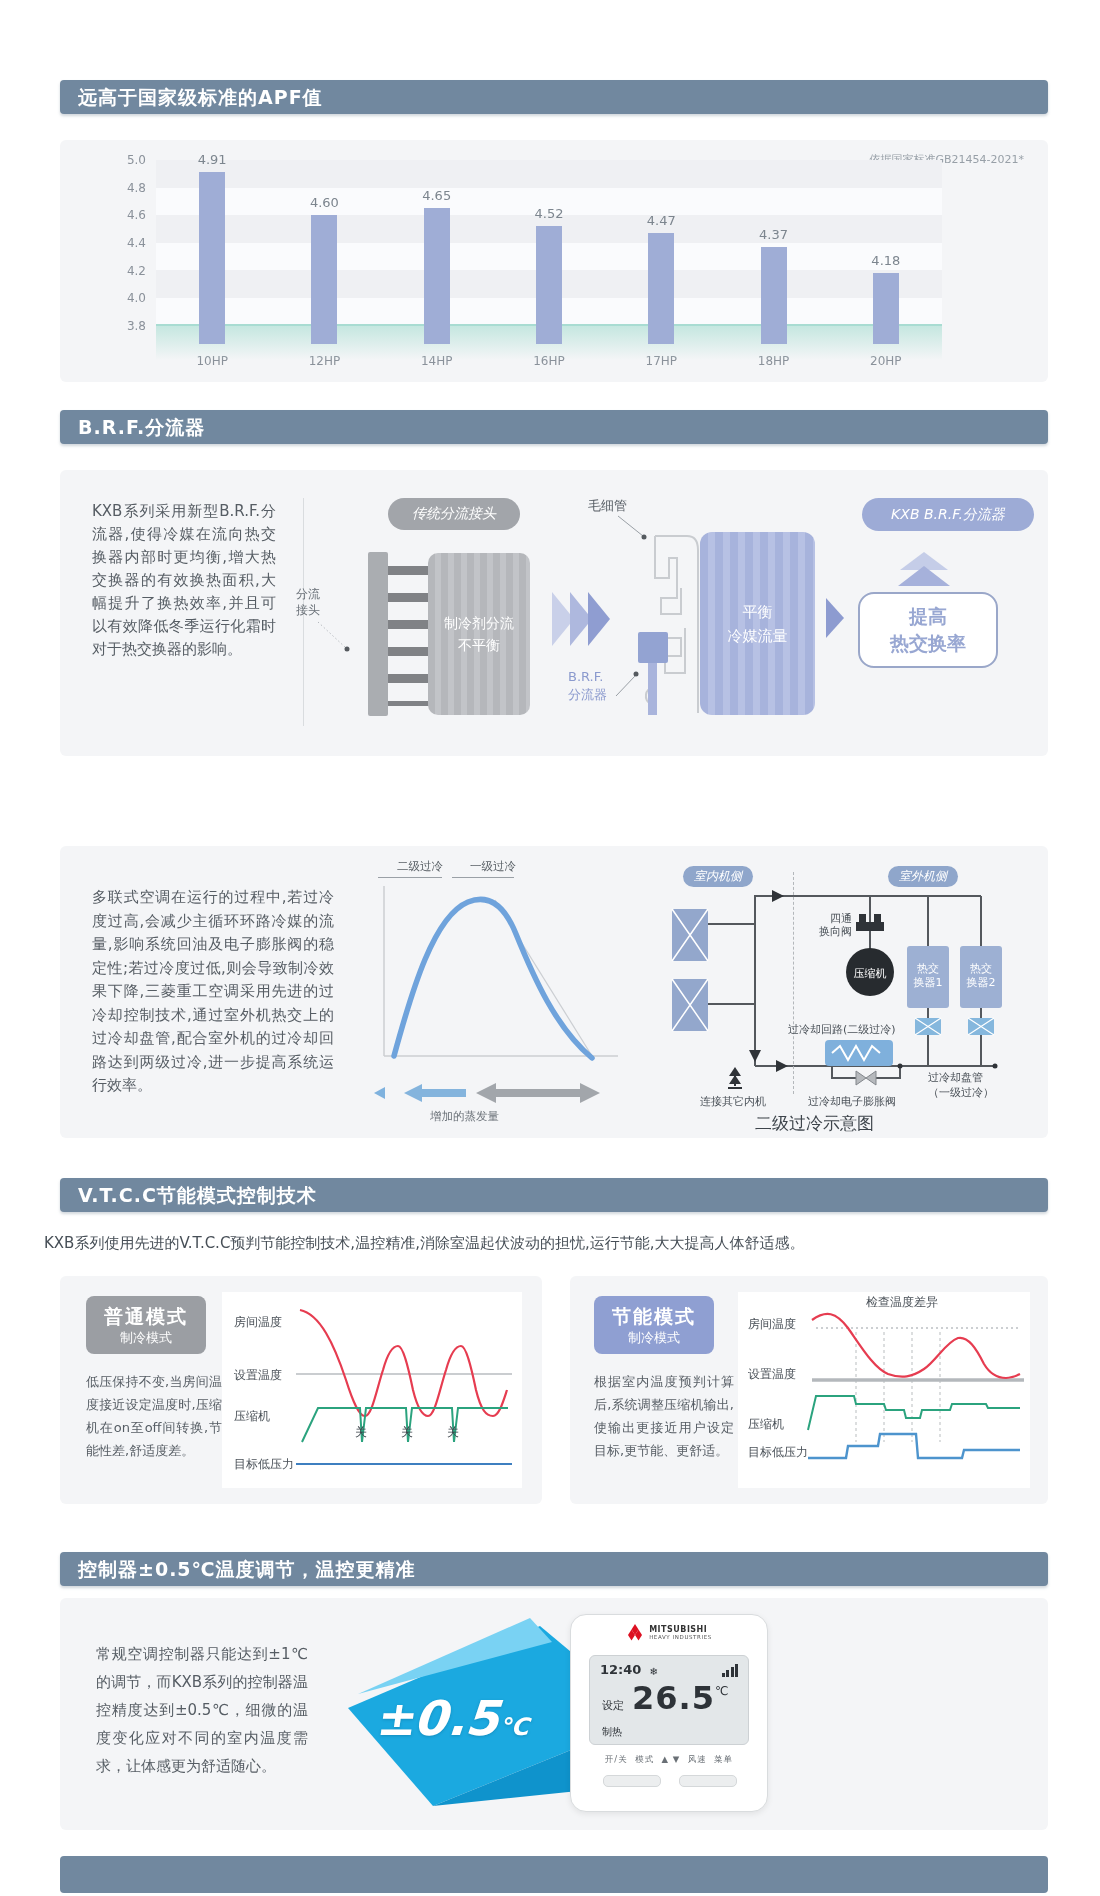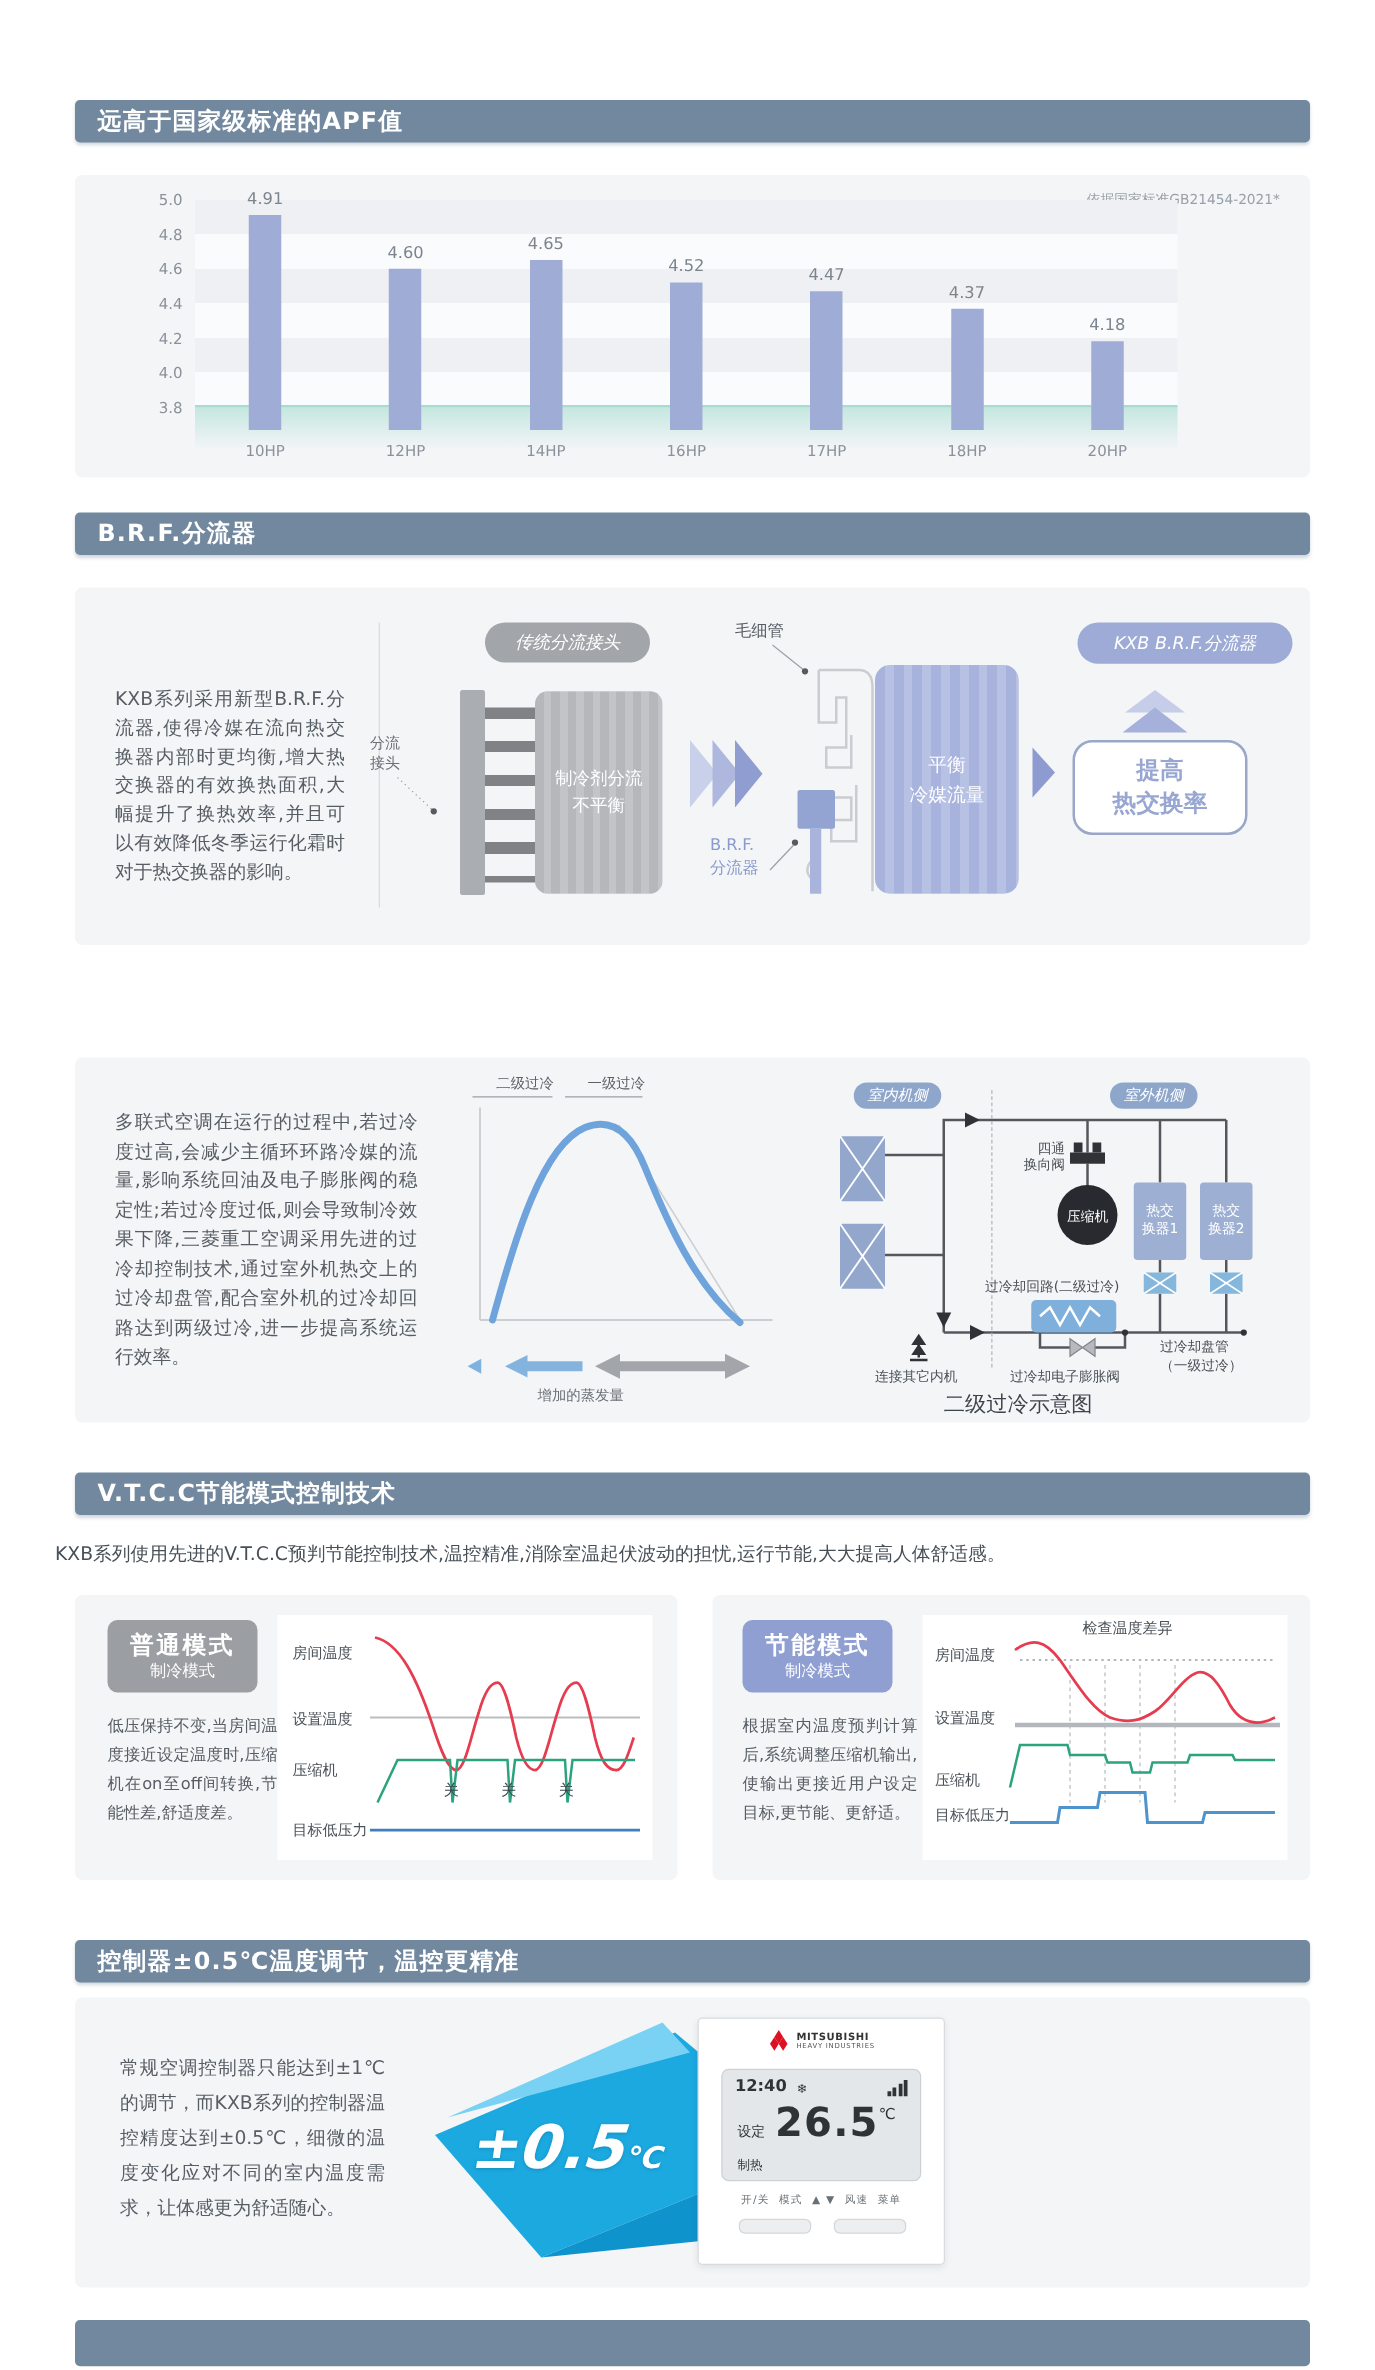--- a/index.html
+++ b/index.html
@@ -26,21 +26,21 @@
   .note{position:absolute;right:24px;top:12px;font-size:11px;color:#98a0a8;}
   
   .pill{position:absolute;color:#fff;text-align:center;border-radius:17px;font-size:14px;font-style:italic;}
   .lbl{position:absolute;font-size:12px;color:#6a7178;line-height:16px;}
   .body-text{display:flex;align-items:center;justify-content:center;text-align:center;color:#fff;}
   .mode-badge{position:absolute;border-radius:8px;color:#fff;text-align:center;padding-top:8px;box-sizing:border-box;}
   .mode-badge .l1{font-size:19px;font-weight:bold;line-height:25px;letter-spacing:2px;}
   .mode-badge .l2{font-size:13px;line-height:18px;}
   .cbox{position:absolute;background:#fff;}
   .clab{position:absolute;font-size:12px;color:#4a5158;}
-  .thermo{position:absolute;background:#fff;border:1px solid #d9dcde;border-radius:4px;box-shadow:0 2px 6px rgba(0,0,0,.08);}
+  .thermo{position:absolute;background:#fff;border:1px solid #d9dcde;border-radius:16px;box-shadow:0 2px 6px rgba(0,0,0,.08);margin-left:12px;}
   .lcd{position:absolute;left:18px;top:40px;width:160px;height:90px;background:#e3e7e9;border:1px solid #cdd1d4;
        border-radius:6px;color:#2e3338;box-sizing:border-box;}
   .footerbar{position:absolute;left:60px;top:1856px;width:988px;height:37px;background:#71889f;border-radius:4px;}
 </style>
 </head>
 <body>
 
 <div id="page">
 
   <div class="sec-h" style="top:80px;">远高于国家级标准的APF值</div>
@@ -79,21 +79,21 @@
         <div class="xlab" style="left: calc(50% - 25px);">16HP</div>
         <div class="xlab" style="left: calc(64.2857% - 25px);">17HP</div>
         <div class="xlab" style="left: calc(78.5714% - 25px);">18HP</div>
         <div class="xlab" style="left: calc(92.8571% - 25px);">20HP</div>
       </div>
   </div>
 
   <div class="sec-h" style="top:410px;">B.R.F.分流器</div>
 
   <div class="panel" style="top:470px;height:286px;">
-    <div class="abs para" style="left:32px;top:30px;width:184px;margin-top:48px;">KXB系列采用新型B.R.F.分流器,使得冷媒在流向热交换器内部时更均衡,增大热交换器的有效换热面积,大幅提升了换热效率,并且可以有效降低冬季运行化霜时对于热交换器的影响。</div>
+    <div class="abs para" style="left:32px;top:30px;width:184px;">KXB系列采用新型B.R.F.分流器,使得冷媒在流向热交换器内部时更均衡,增大热交换器的有效换热面积,大幅提升了换热效率,并且可以有效降低冬季运行化霜时对于热交换器的影响。</div>
     <div class="abs" style="left:243px;top:28px;height:228px;border-left:1px solid #d9dcdf;"></div>
 
     <div class="lbl pre" style="left:236px;top:116px;">分流
 接头</div>
     <svg class="abs" style="left:250px;top:150px;" width="45" height="35">
       <line x1="8" y1="2" x2="36" y2="28" stroke="#9aa0a6" stroke-width="1" stroke-dasharray="1,3"></line>
       <circle cx="37" cy="29" r="2.5" fill="#555a5f"></circle>
     </svg>
 
     <div class="pill body-text" style="left:328px;top:28px;width:132px;height:32px;background:#a2a5aa;">传统分流接头</div>

